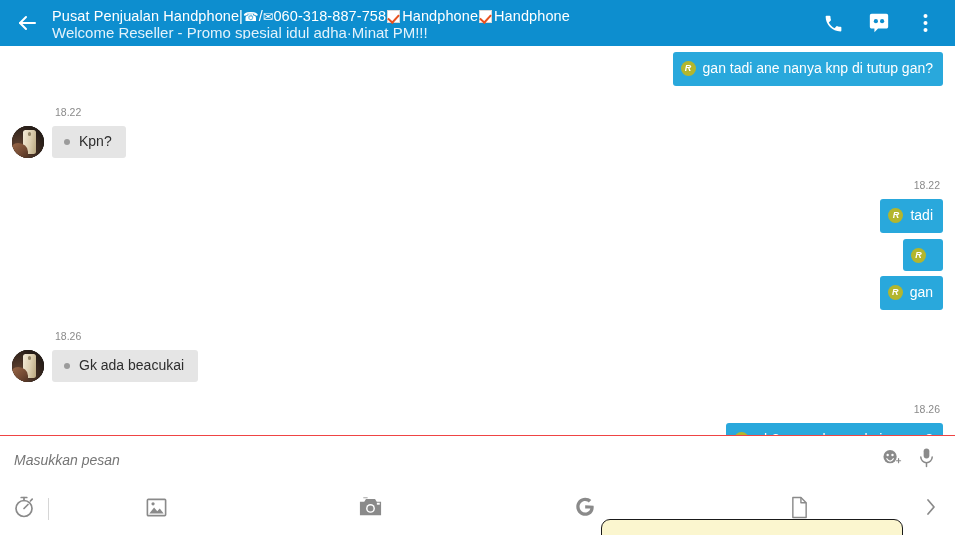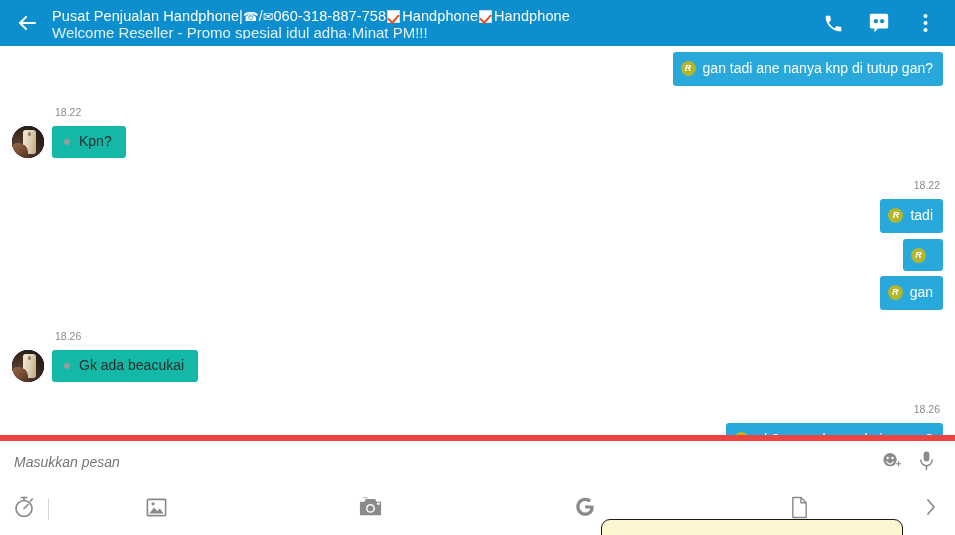--- a/index.html
+++ b/index.html
@@ -130,21 +130,21 @@
     font-size: 14px;
     line-height: 19px;
     max-width: 640px;
     word-wrap: break-word;
   }
   .bubble.out {
     background: #29a8dc;
     color: #ffffff;
   }
   .bubble.in {
-    background: #14b8a6;
+    background: #e5e5e5;
     color: #2e2e2e;
     padding: 6px 14px 7px 8px;
   }
   .bubble .txt { display: block; }
 
   .badge-r {
     flex: 0 0 auto;
     width: 15px; height: 15px;
     border-radius: 50%;
     background: #b3b62d;
@@ -203,21 +203,21 @@
     border-radius: 50% 60% 30% 40%;
     background: linear-gradient(140deg, #9c6a4a 0%, #734a33 60%, #4c3021 100%);
   }
 
   .in-wrap { display: flex; align-items: flex-end; }
 
   
   .input-bar {
     flex: 0 0 48px;
     height: 48px;
-    border-top: 6px solid #ef4444;
+    border-top: 1px solid #ef4444;
     display: flex;
     align-items: center;
     padding: 0 12px 0 14px;
     background: #ffffff;
   }
   .input-field {
     flex: 1 1 auto;
     border: none;
     outline: none;
     font-family: "Liberation Sans", sans-serif;

